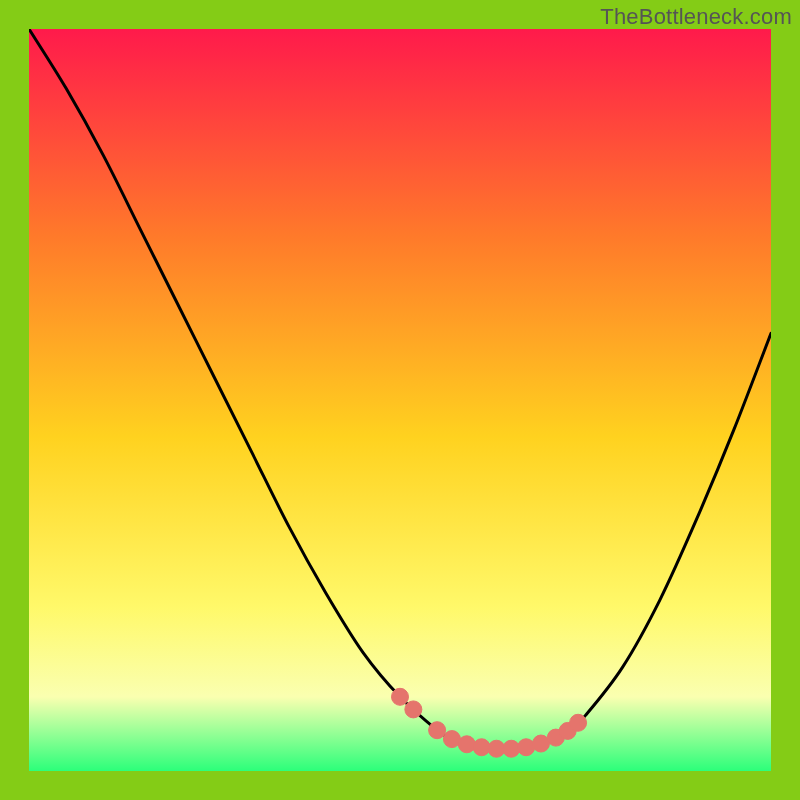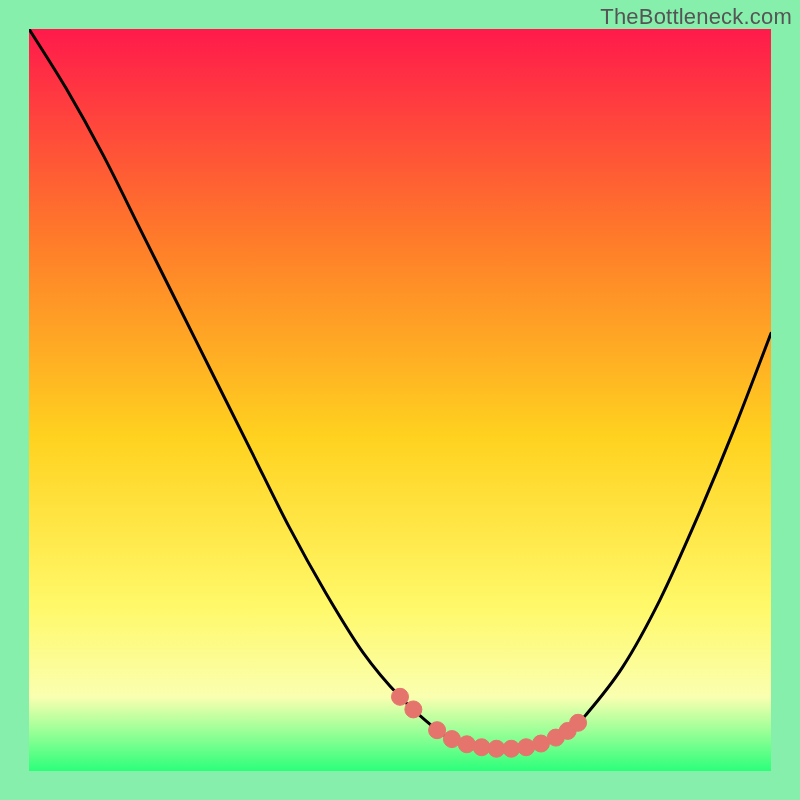--- a/index.html
+++ b/index.html
@@ -8,21 +8,21 @@
     width: 800px;
     height: 800px;
     background: #000;
     overflow: hidden;
     font-family: Arial, Helvetica, sans-serif;
   }
   .stage {
     position: relative;
     width: 800px;
     height: 800px;
-    background: #86efac;
+    background: #84cc16;
   }
   .plot {
     position: absolute;
     left: 29px;
     top: 29px;
     width: 742px;
     height: 742px;
     overflow: hidden;
   }
   .watermark {

